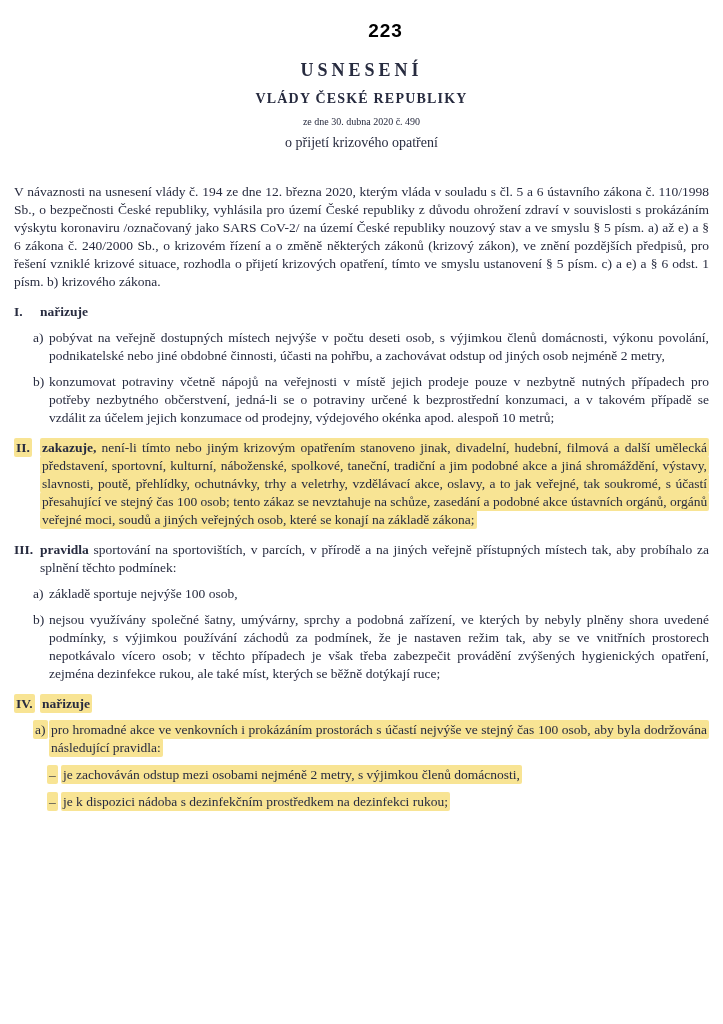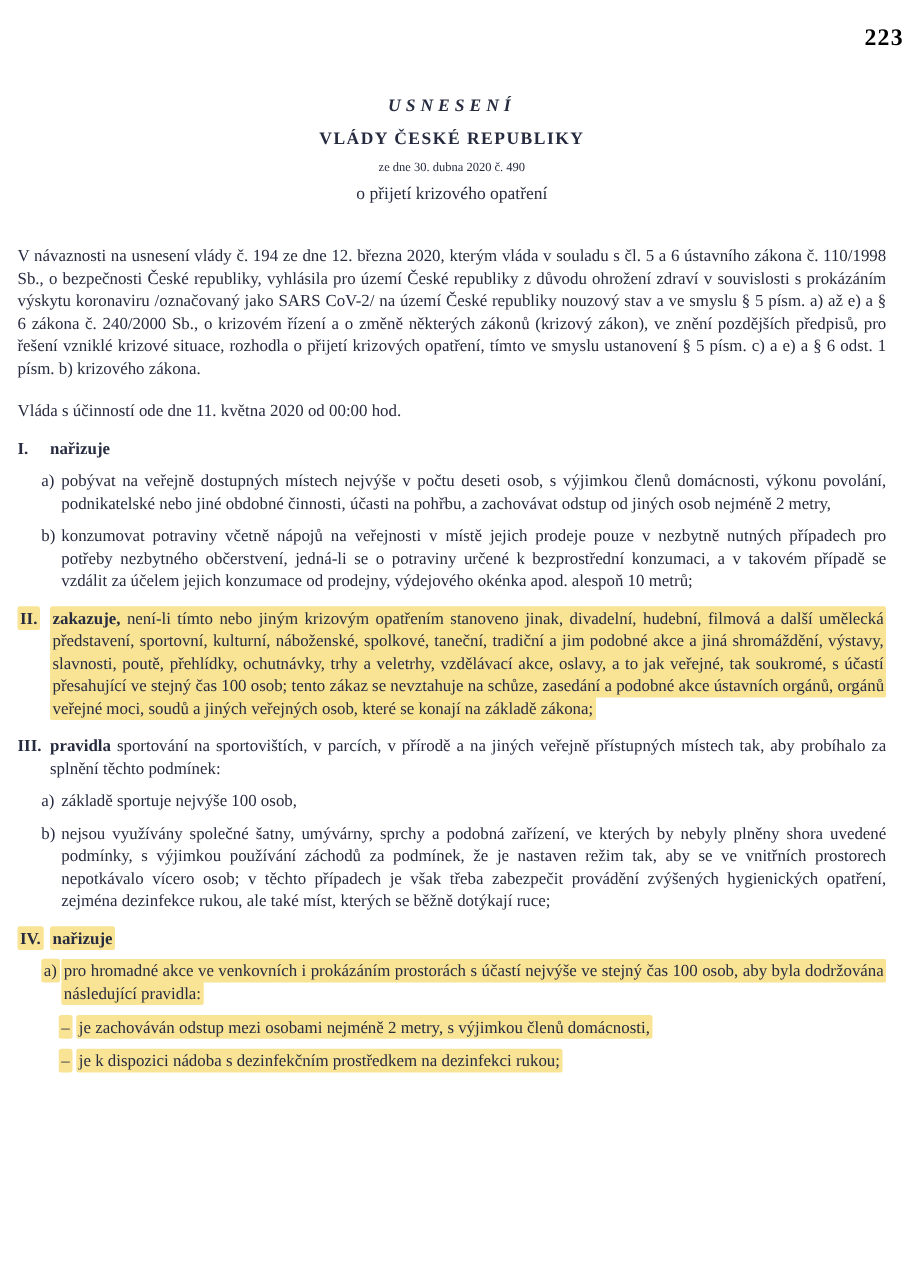--- a/index.html
+++ b/index.html
@@ -6,32 +6,32 @@
   html, body { width: 723px; height: 1024px; }
   body {
     background: #ffffff;
     font-family: "Liberation Serif", "DejaVu Serif", serif;
     color: #272b3f;
     overflow: hidden;
   }
   .page { width: 723px; height: 1024px; background: #fff; }
 
   .page-number {
-    text-align: right;
-    font-family: Liberation Serif, serif;
+    text-align: center;
+    font-family: Liberation Sans, sans-serif;
     font-weight: bold;
     font-size: 19px;
     letter-spacing: 1px;
     color: #000000;
     padding-top: 20px;
     padding-left: 48px;
   }
 
   .doc-header { text-align: center; }
-  .h-title   { margin-top: 36px; font-weight: bold; font-size: 14px; letter-spacing: 4px; font-style: italic; }
+  .h-title   { margin-top: 18px; font-weight: bold; font-size: 18px; letter-spacing: 4px; }
   .h-authority { margin-top: 10px; font-weight: bold; font-size: 14px; letter-spacing: 1.2px; }
   .h-date    { margin-top: 9px;  font-size: 10px; }
   .h-subject { margin-top: 8px;  font-size: 14px; font-weight: normal; text-align: center; }
 
   .content {
     margin: 32px 14px 0 14px;
     font-size: 13.5px;
     line-height: 18px;
   }
   .para { text-align: justify; }
@@ -71,21 +71,20 @@
     <div class="h-title">USNESENÍ</div>
     <div class="h-authority">VLÁDY ČESKÉ REPUBLIKY</div>
     <div class="h-date">ze dne 30. dubna 2020 č. 490</div>
     <div class="h-subject">o přijetí krizového opatření</div>
   </div>
 
   <div class="content">
 
     <p class="para">V návaznosti na usnesení vlády č. 194 ze dne 12. března 2020, kterým vláda v souladu s čl. 5 a 6 ústavního zákona č. 110/1998 Sb., o bezpečnosti České republiky, vyhlásila pro území České republiky z důvodu ohrožení zdraví v souvislosti s prokázáním výskytu koronaviru /označovaný jako SARS CoV-2/ na území České republiky nouzový stav a ve smyslu § 5 písm. a) až e) a § 6 zákona č. 240/2000 Sb., o krizovém řízení a o změně některých zákonů (krizový zákon), ve znění pozdějších předpisů, pro řešení vzniklé krizové situace, rozhodla o přijetí krizových opatření, tímto ve smyslu ustanovení § 5 písm. c) a e) a § 6 odst. 1 písm. b) krizového zákona.</p>
 
-    <p class="para effective">Vláda s účinností ode dne 11. května 2020 od 00:00 hod.</p>
 
     <div class="section">
       <div class="sec-marker"><b>I.</b></div>
       <div class="sec-body"><b>nařizuje</b></div>
     </div>
     <div class="item">
       <div class="item-marker">a)</div>
       <div class="item-body">pobývat na veřejně dostupných místech nejvýše v počtu deseti osob, s výjimkou členů domácnosti, výkonu povolání, podnikatelské nebo jiné obdobné činnosti, účasti na pohřbu, a zachovávat odstup od jiných osob nejméně 2 metry,</div>
     </div>
     <div class="item">

